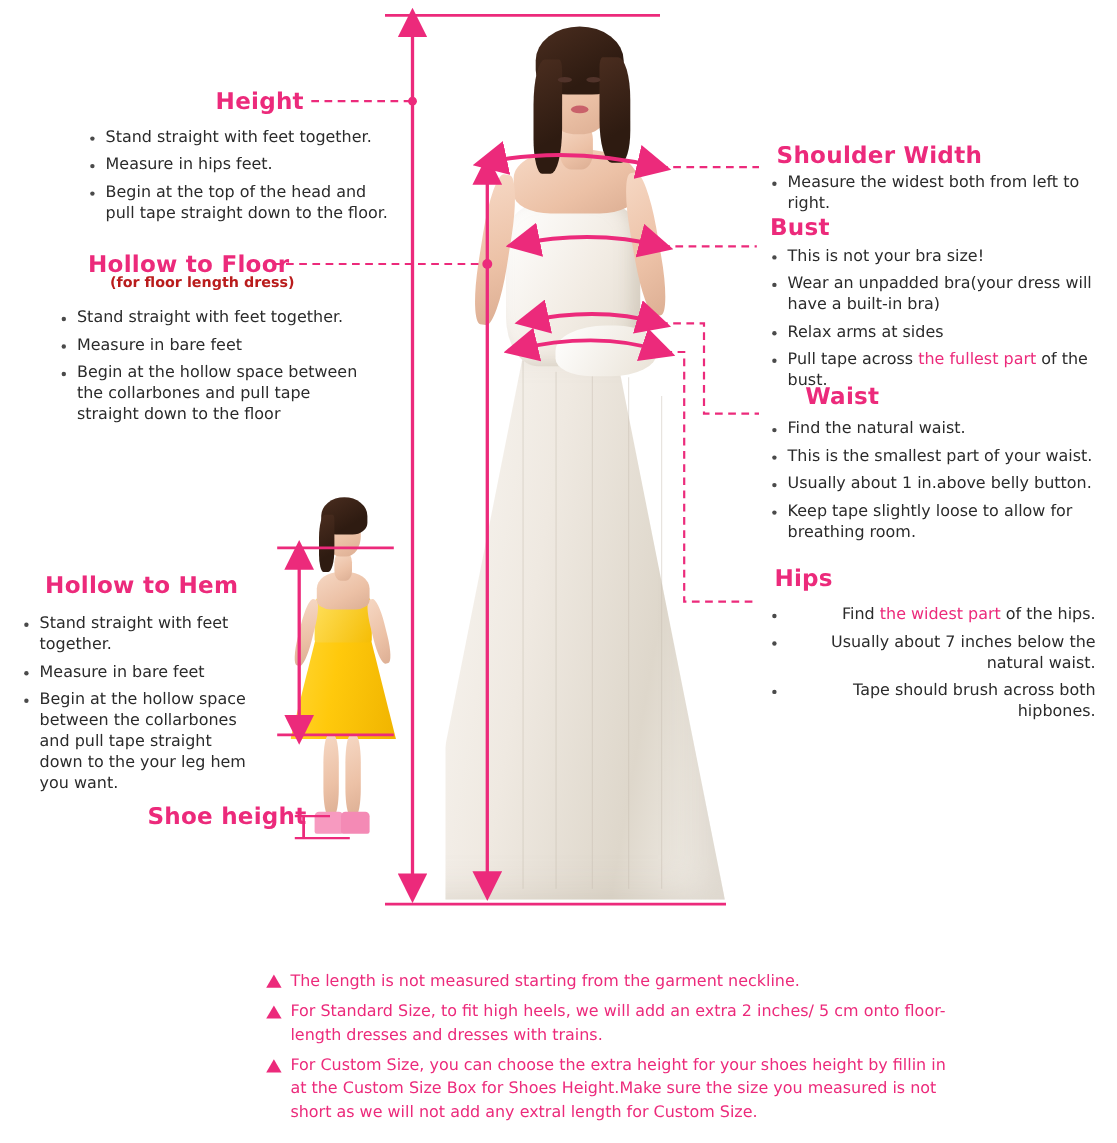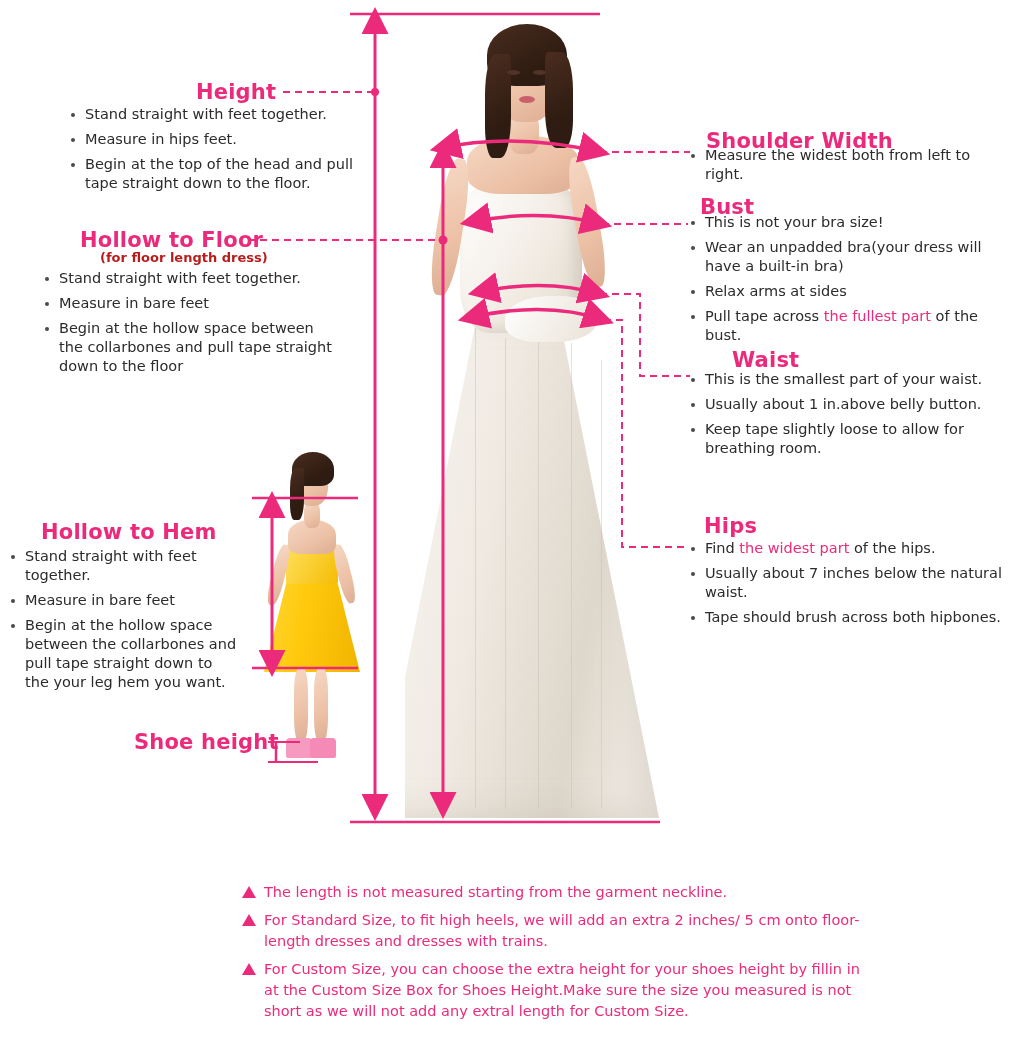--- a/index.html
+++ b/index.html
@@ -32,21 +32,21 @@
     font-weight: bold;
     font-size: 13px;
     white-space: nowrap;
   }
   .bullets {
     color: #2b2b2b;
     font-size: 14.5px;
     line-height: 19px;
   }
   .bullets ul {
-    margin: 1px;
+    margin: 12px;
     padding: 0;
     list-style: none;
   }
   .bullets li {
     position: relative;
     padding-left: 16px;
     margin-bottom: 6px;
   }
   .bullets li:before {
     content: "";
@@ -269,28 +269,29 @@
       <li>This is not your bra size!</li>
       <li>Wear an unpadded bra(your dress will have a built-in bra)</li>
       <li>Relax arms at sides</li>
       <li><span>Pull tape across </span><span class="pink-text">the fullest part</span><span> of the bust.</span></li>
     </ul>
   </div>
 
   <div class="abs head" style="left:732px; top:348px;">Waist</div>
   <div class="abs bullets" style="left:688px; top:369px; width:320px;">
     <ul>
+      <li>Find the natural waist.</li>
       <li>This is the smallest part of your waist.</li>
       <li>Usually about 1 in.above belly button.</li>
       <li>Keep tape slightly loose to allow for breathing room.</li>
     </ul>
   </div>
 
   <div class="abs head" style="left:704px; top:514px;text-align:right;">Hips</div>
-  <div class="abs bullets" style="left:688px; top:538px; width:320px;">
+  <div class="abs bullets" style="left:688px; top:538px; width:320px;text-align:right;">
     <ul>
       <li><span>Find </span><span class="pink-text">the widest part</span><span> of the hips.</span></li>
       <li>Usually about 7 inches below the natural waist.</li>
       <li>Tape should brush across both hipbones.</li>
     </ul>
   </div>
 
   <div class="abs notes" style="left:242px; top:882px; width:620px;">
     <div class="note-row">
       <span class="tri"></span>

